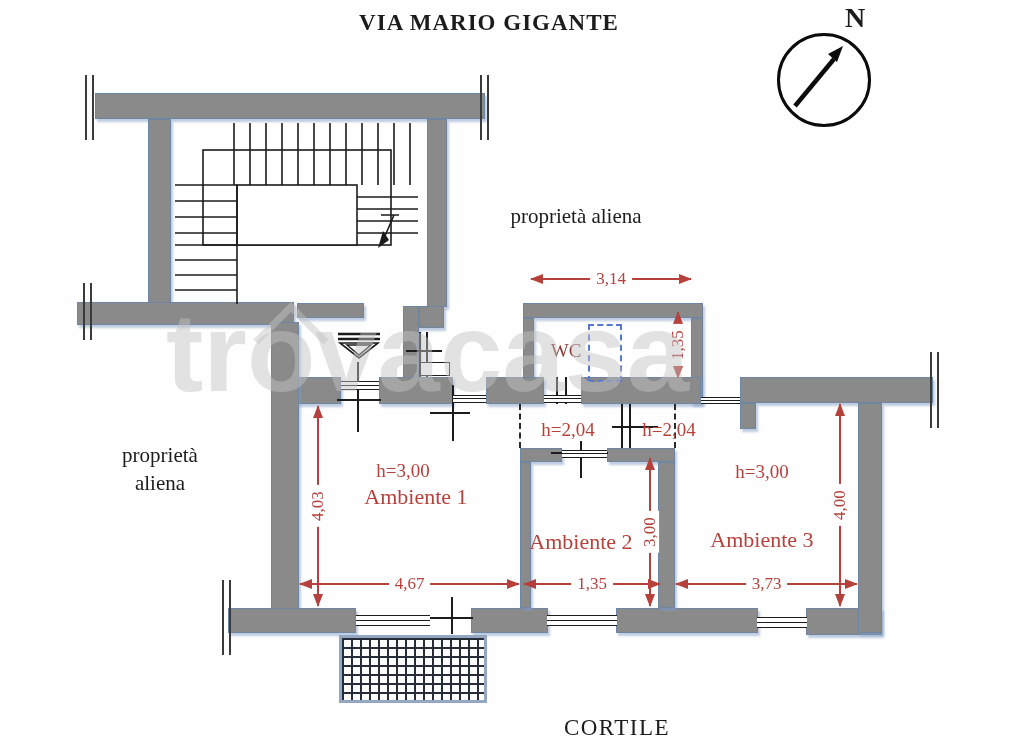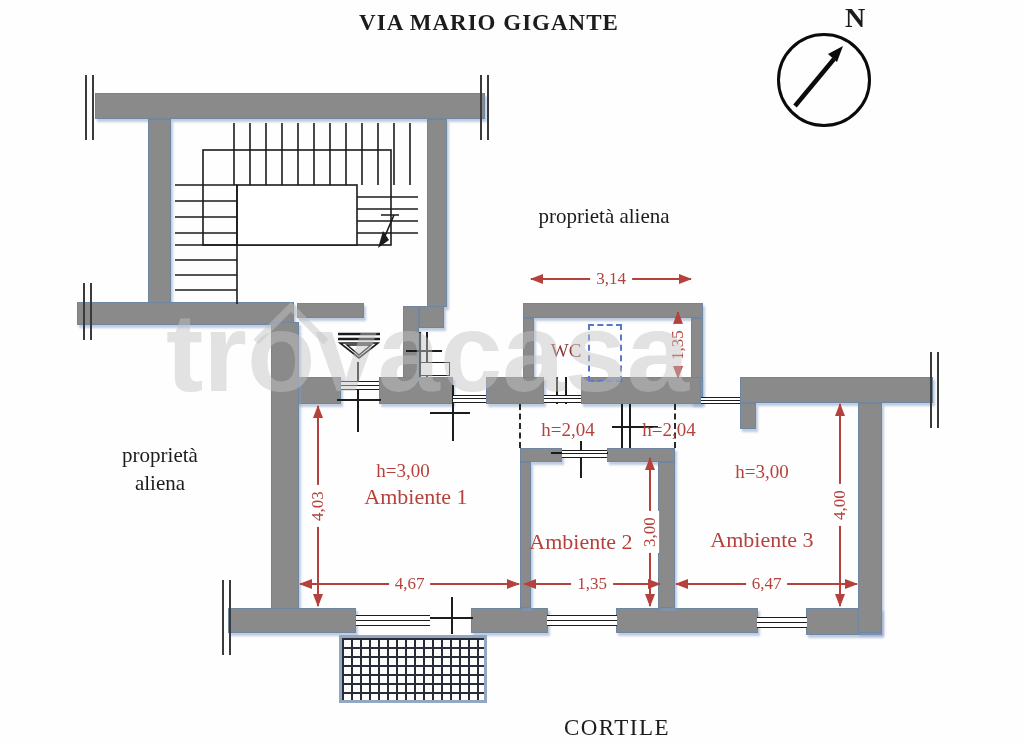--- a/index.html
+++ b/index.html
@@ -231,30 +231,30 @@
   <div class="dim dim-v" style="left:642px;top:458px;width:16px;height:148px;">
     <div class="line-v"></div>
       <span class="ah au"></span>
       <span class="ah ad"></span>
     <span class="dlabel">3,00</span>
   </div>
   <div class="dim dim-h" style="left:676px;top:576px;width:181px;height:16px;">
     <div class="line-h"></div>
       <span class="ah al"></span>
       <span class="ah ar"></span>
-    <span class="dlabel">6,47</span>
+    <span class="dlabel">3,73</span>
   </div>
   <div class="dim dim-v" style="left:832px;top:404px;width:16px;height:202px;">
     <div class="line-v"></div>
       <span class="ah au"></span>
       <span class="ah ad"></span>
     <span class="dlabel">4,00</span>
   </div>
 
-  <div class="lbl black-note" style="left:604px;top:202px;">proprietà aliena</div>
+  <div class="lbl black-note" style="left:576px;top:202px;">proprietà aliena</div>
   <div class="lbl black-note" style="left:160px;top:441px;">
     <div>proprietà</div>
     <div>aliena</div>
   </div>
   <div id="cortile" class="lbl" style="left:617px;top:699px;margin-top:16px;">CORTILE</div>
   <div class="lbl h-note maroon" style="left:566px;top:340px;">WC</div>
 
   <div class="lbl h-note red" style="left:403px;top:460px;">h=3,00</div>
   <div class="lbl room-name red" style="left:416px;top:484px;">Ambiente 1</div>
   <div class="lbl room-name red" style="left:581px;top:529px;">Ambiente 2</div>

